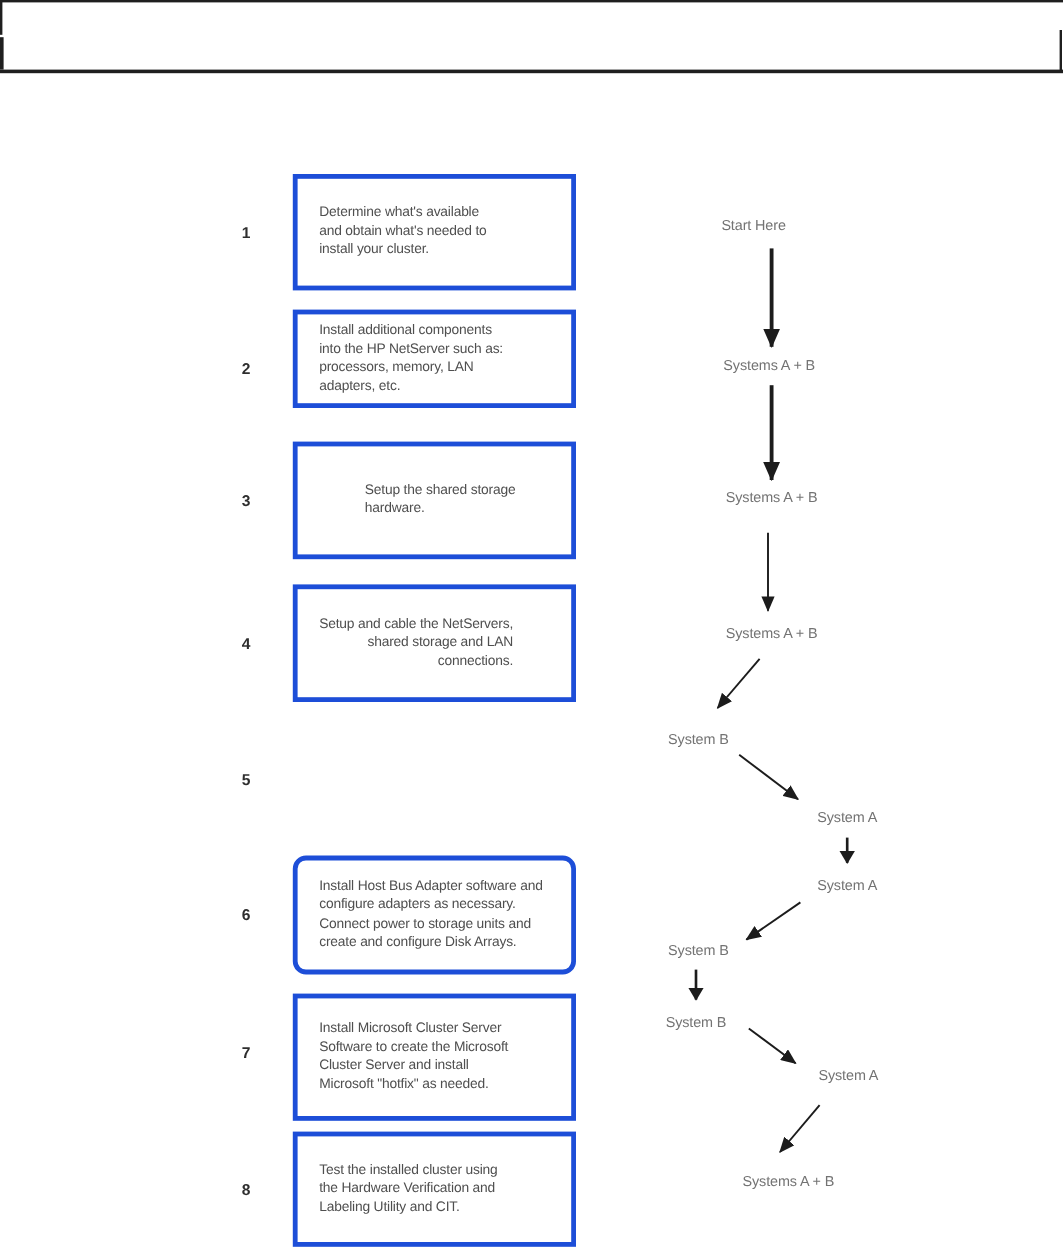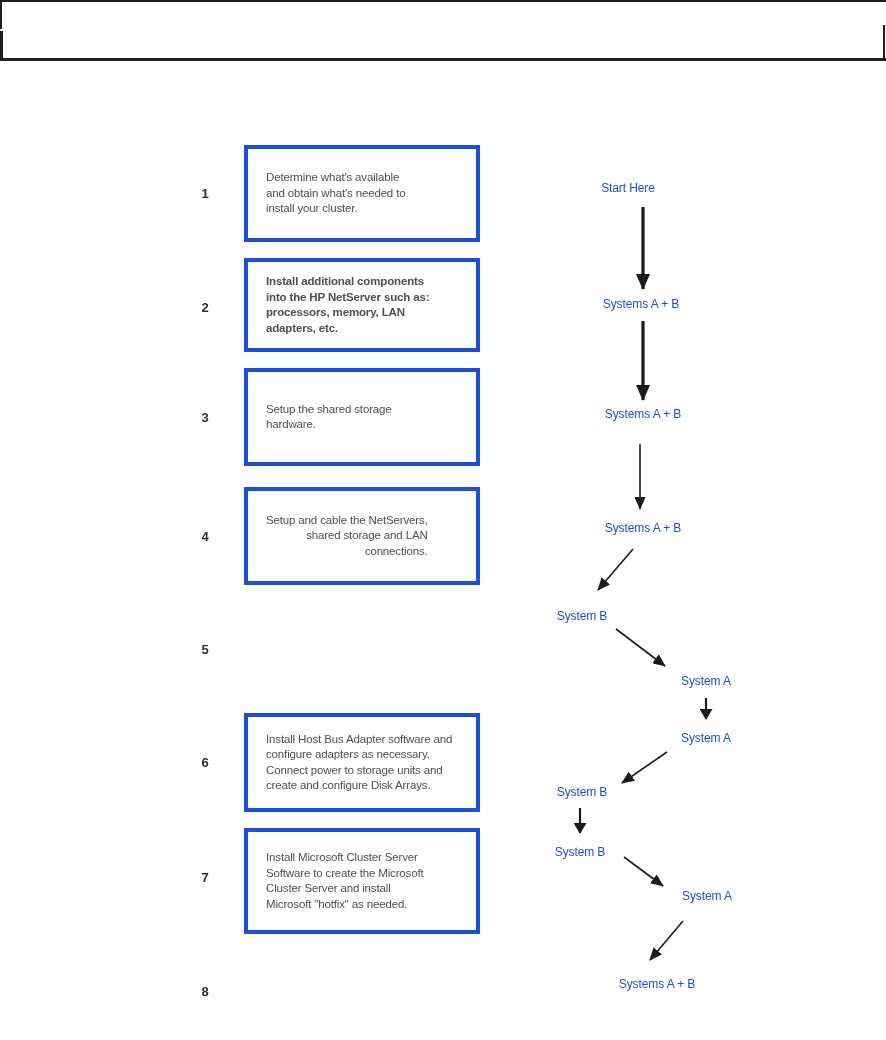--- a/index.html
+++ b/index.html
@@ -31,21 +31,21 @@
     position:absolute;left:196px;width:18px;
     text-align:center;
     font-size:13px;font-weight:bold;color:#2e2e2e;
   }
   .flow-label{
     position:absolute;
     transform:translateX(-50%);
     font-size:12px;line-height:14px;
     letter-spacing:-0.1px;
     white-space:nowrap;
-    color:#1d4ed8;
+    color:#737373;
   }
   #arrows{position:absolute;left:0;top:0;pointer-events:none;}
 </style>
 </head>
 <body>
 
 <div id="page">
 
   <div>
     <div class="hline" style="left:0;top:0;width:886px;height:2px;"></div>
@@ -62,46 +62,51 @@
   <div class="step-number" style="top:642px;">5</div>
   <div class="step-number" style="top:755px;">6</div>
   <div class="step-number" style="top:870px;">7</div>
   <div class="step-number" style="top:984px;">8</div>
 
   <div class="step-box" style="top:145px;height:97px;">
     <div class="step-text">Determine what's available
 and obtain what's needed to
 install your cluster.</div>
   </div>
-  <div class="step-box" style="top:258px;height:94px;font-weight:bold;">
+  <div class="step-box" style="top:258px;height:82px;">
     <div class="step-text">Install additional components
 into the HP NetServer such as:
 processors, memory, LAN
 adapters, etc.</div>
   </div>
-  <div class="step-box" style="top:368px;height:98px;">
+  <div class="step-box" style="top:368px;height:98px;padding-left:38px;">
     <div class="step-text">Setup the shared storage
 hardware.</div>
   </div>
   <div class="step-box" style="top:487px;height:98px;text-align:right;">
     <div class="step-text">Setup and cable the NetServers,
 shared storage and LAN
 connections.</div>
   </div>
-  <div class="step-box" style="top:713px;height:99px;">
+  <div class="step-box" style="top:713px;height:99px;border-radius:11px;">
     <div class="step-text">Install Host Bus Adapter software and
 configure adapters as necessary.
 Connect power to storage units and
 create and configure Disk Arrays.</div>
   </div>
   <div class="step-box" style="top:828px;height:106px;">
     <div class="step-text">Install Microsoft Cluster Server
 Software to create the Microsoft
 Cluster Server and install
 Microsoft "hotfix" as needed.</div>
+  </div>
+  <div class="step-box" style="top:943px;height:96px;">
+    <div class="step-text">Test the installed cluster using
+the Hardware Verification and
+Labeling Utility and CIT.</div>
   </div>
 
   <div class="flow-label" style="left:628px;top:181px;">Start Here</div>
   <div class="flow-label" style="left:641px;top:297px;">Systems A + B</div>
   <div class="flow-label" style="left:643px;top:407px;">Systems A + B</div>
   <div class="flow-label" style="left:643px;top:521px;">Systems A + B</div>
   <div class="flow-label" style="left:582px;top:609px;">System B</div>
   <div class="flow-label" style="left:706px;top:674px;">System A</div>
   <div class="flow-label" style="left:706px;top:731px;">System A</div>
   <div class="flow-label" style="left:582px;top:785px;">System B</div>

